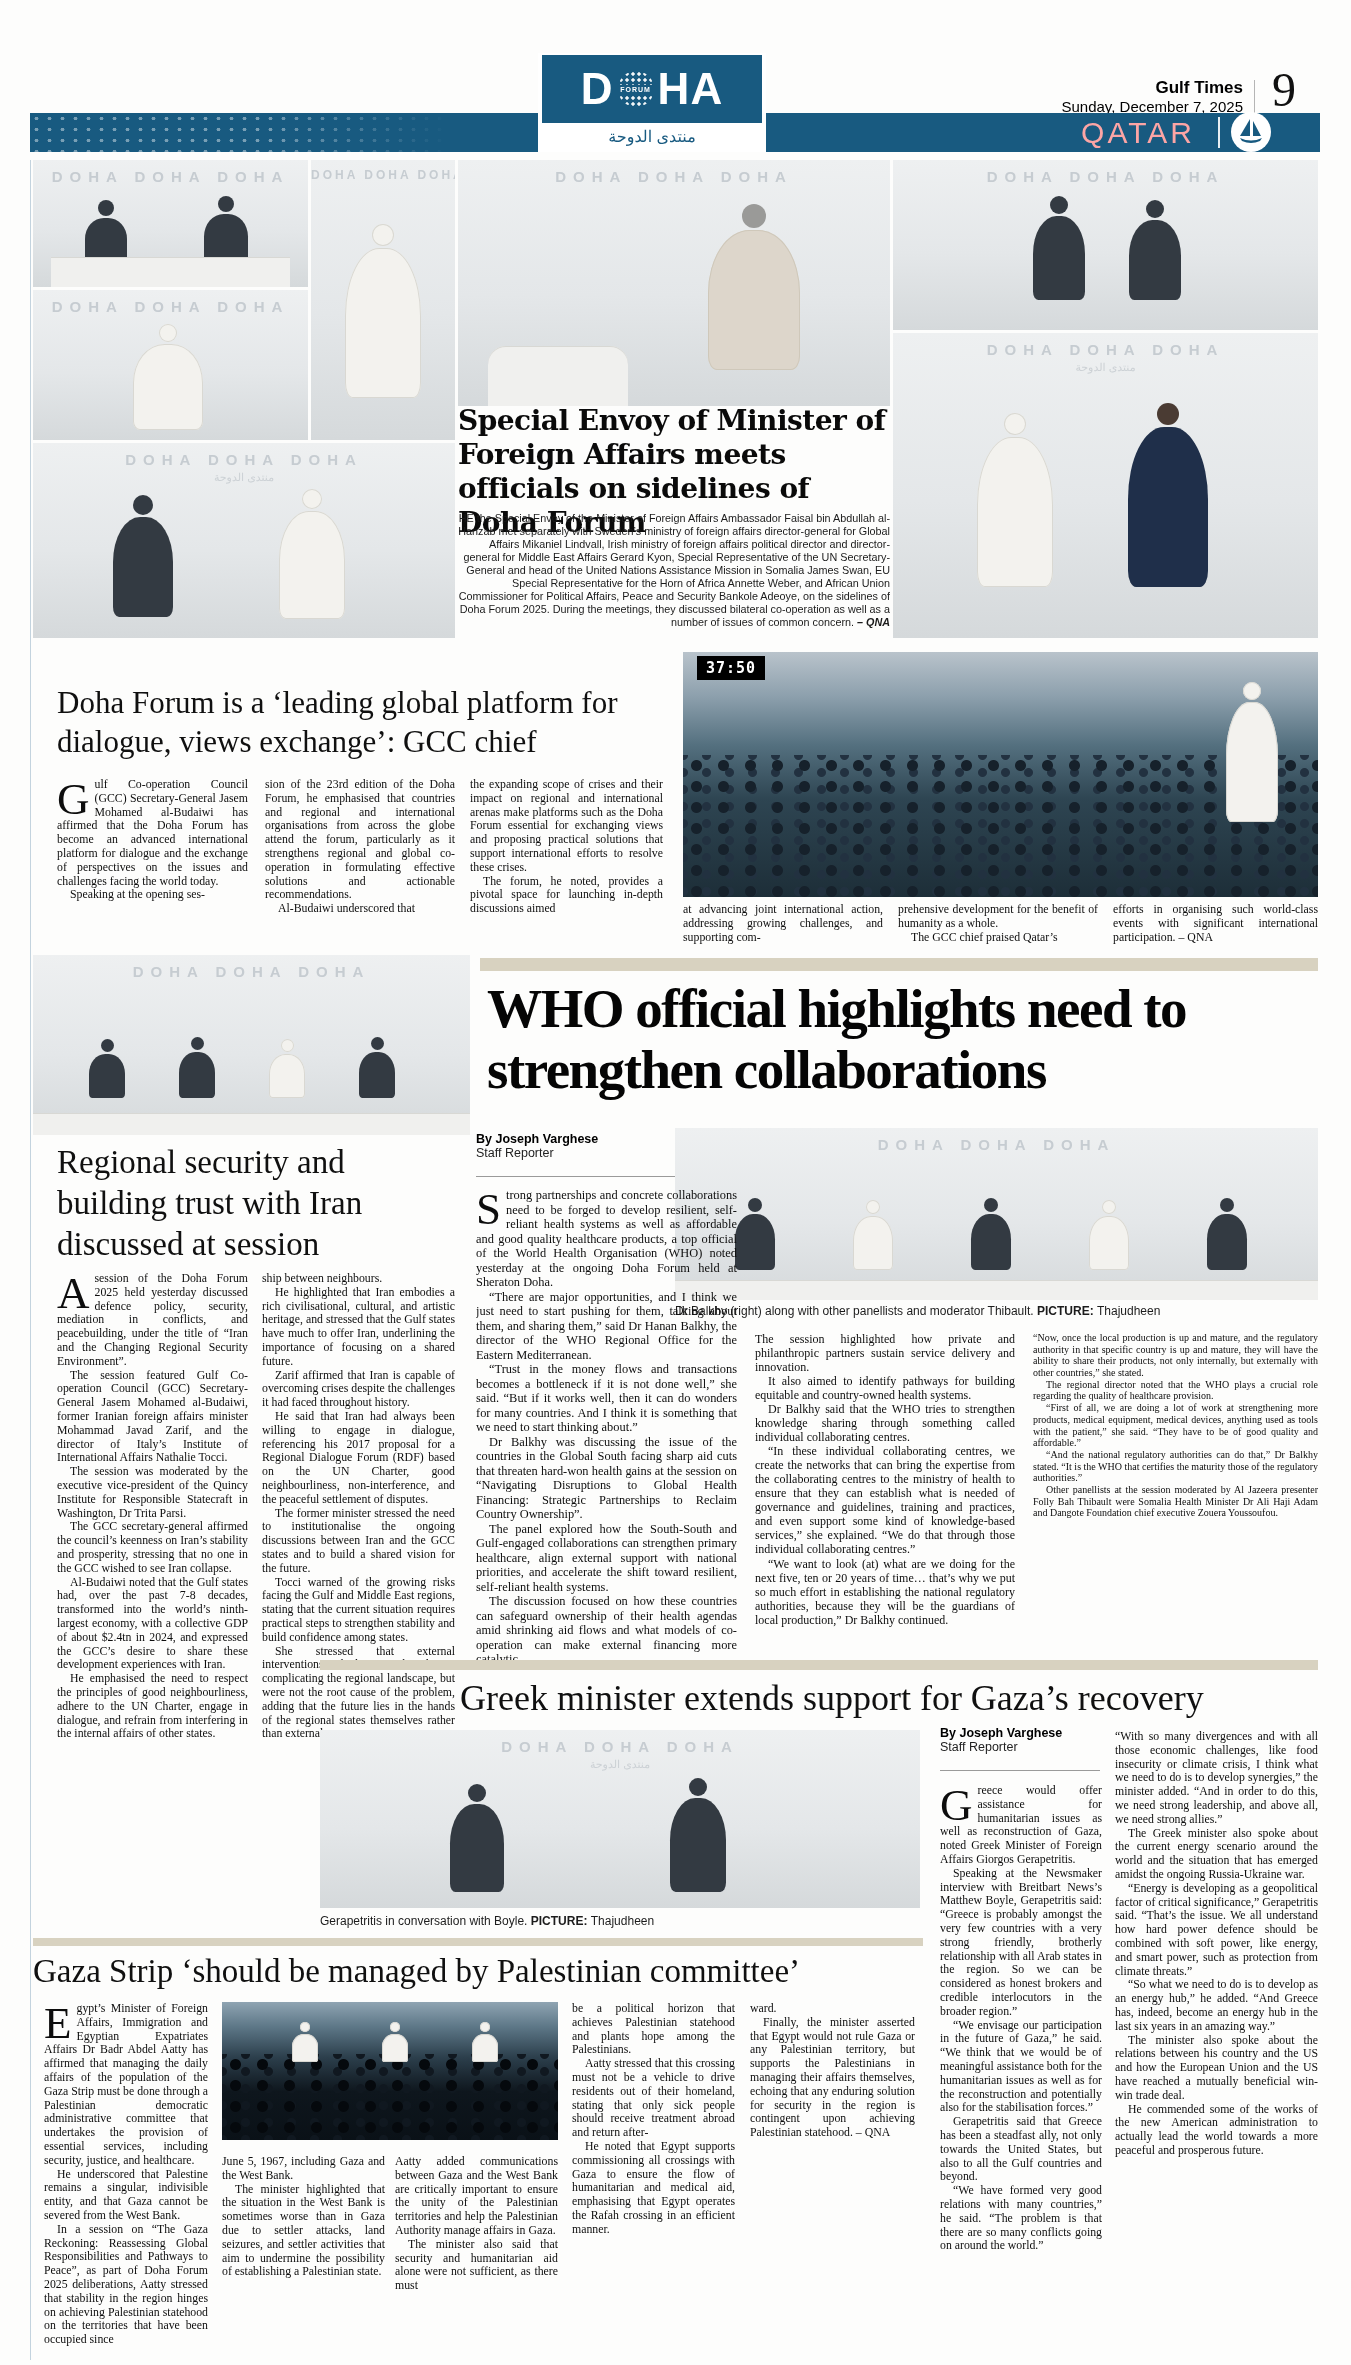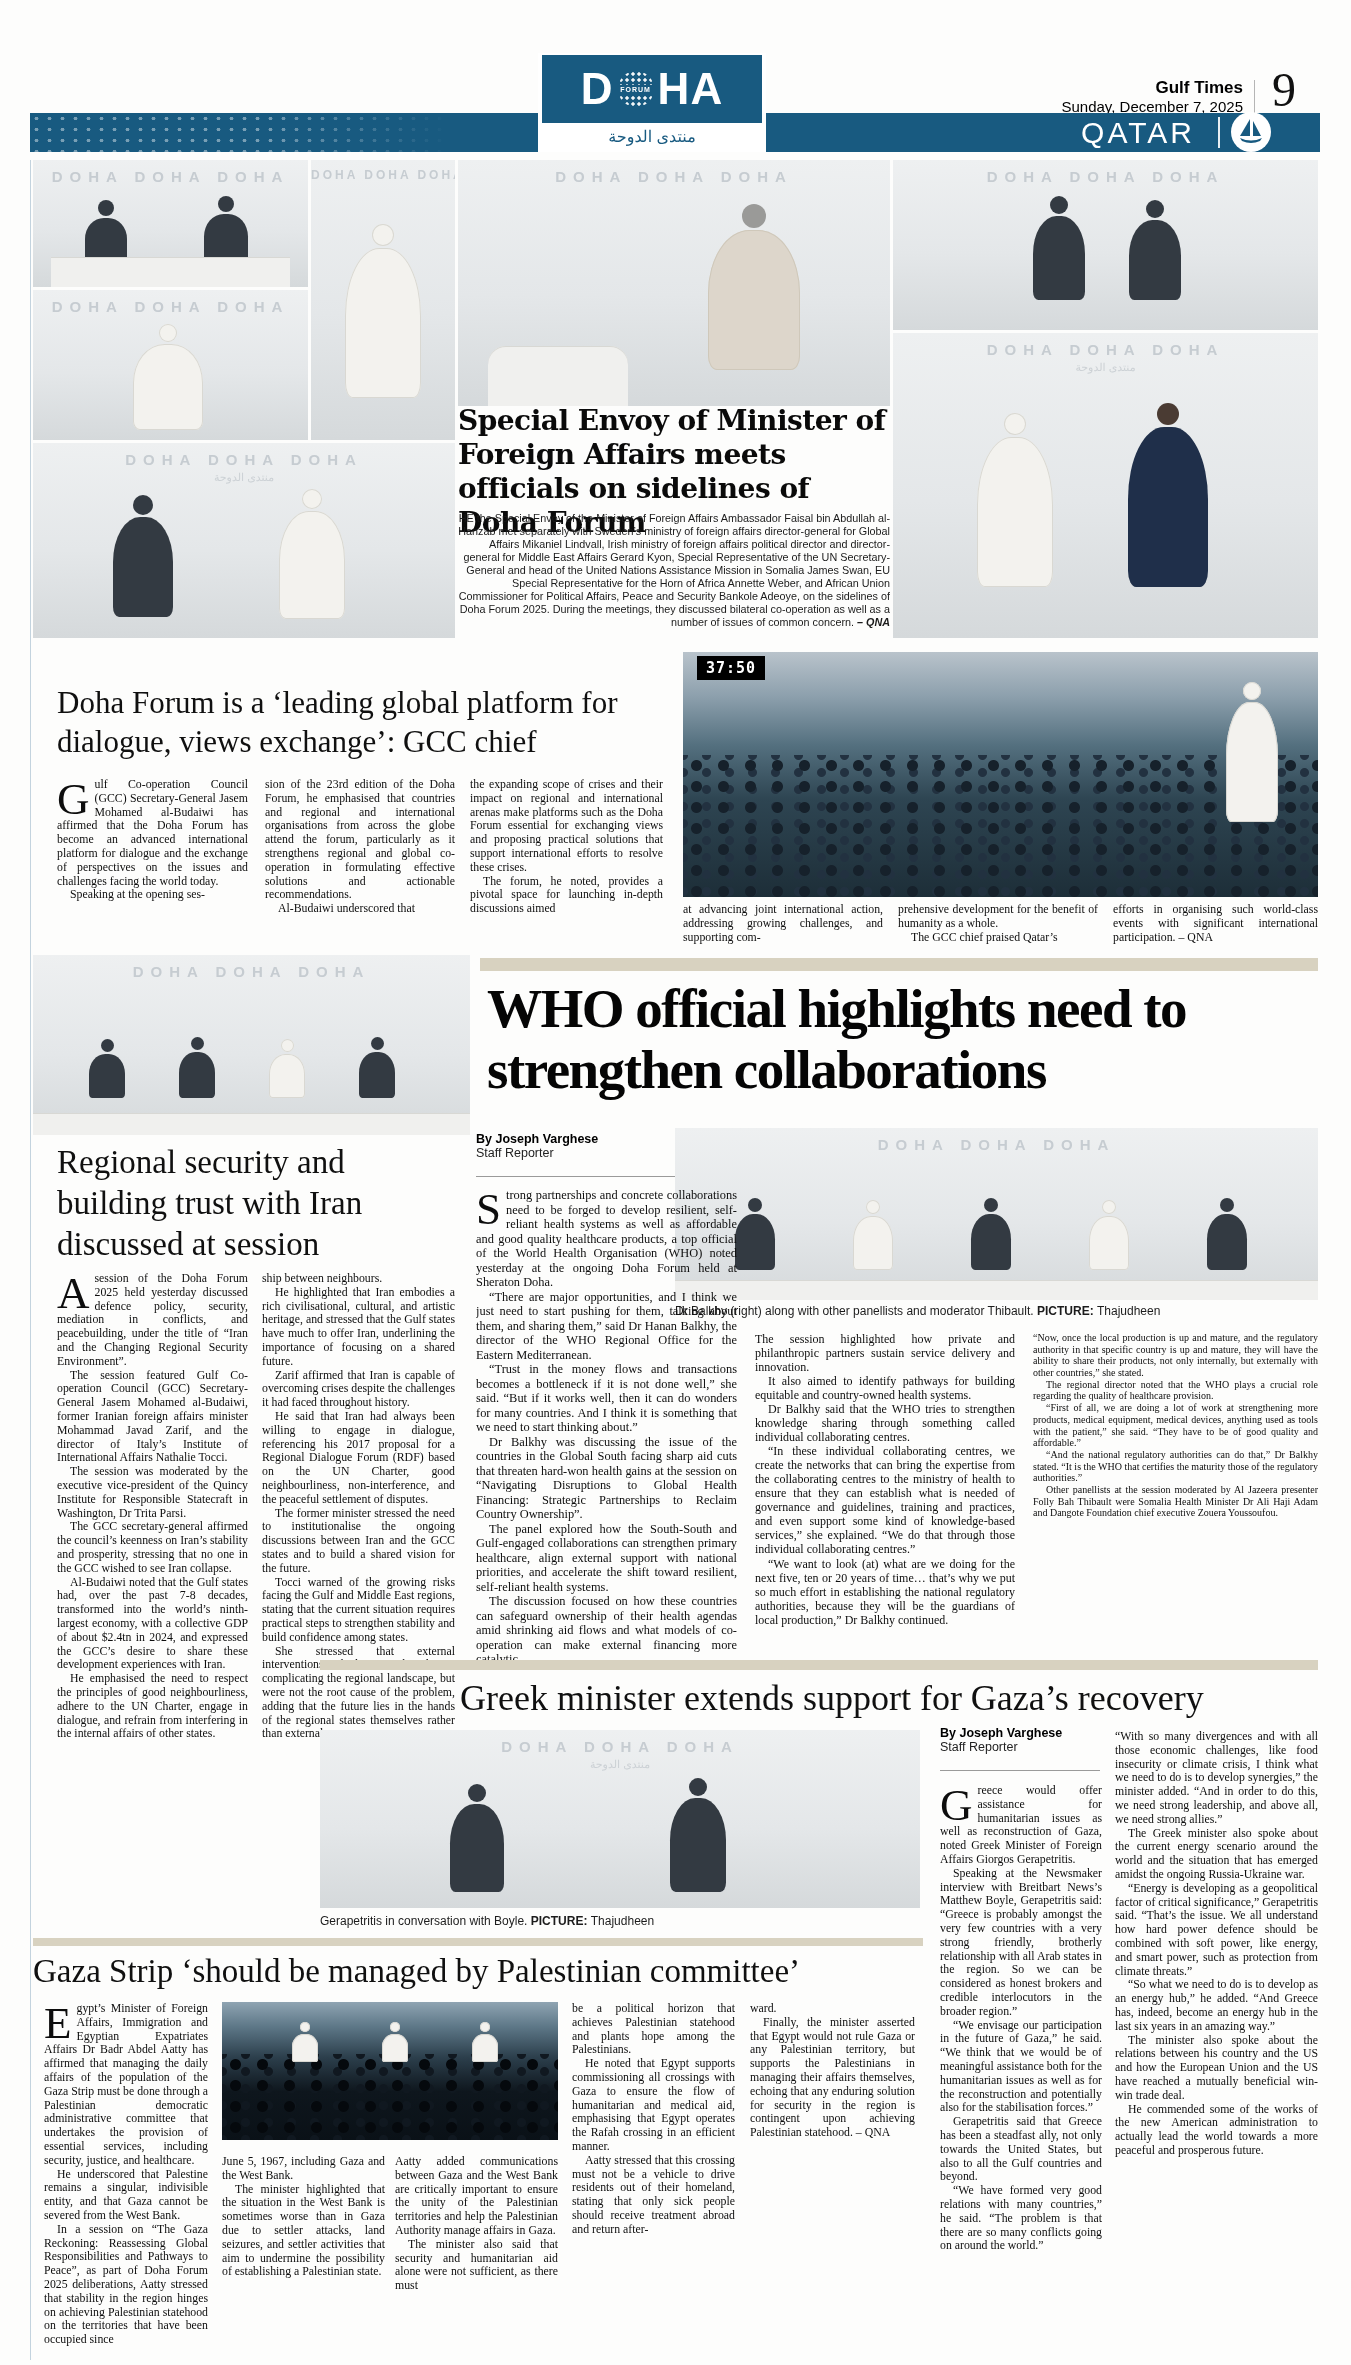--- a/index.html
+++ b/index.html
@@ -9,21 +9,21 @@
   
   .gt-name{font:700 17px "Liberation Sans",sans-serif;color:#000;}
   .gt-date{font:400 15px "Liberation Sans",sans-serif;color:#000;}
   .pageno{font:400 48px "Liberation Serif",serif;color:#111;}
   .vrule{width:1px;background:#b5b5b5;}
   .band{background:#185a80;}
   .dots{background-image:radial-gradient(rgba(255,255,255,.42) 1.6px,transparent 2.3px);
         background-size:13px 11px;
         -webkit-mask-image:linear-gradient(90deg,#000 55%,transparent 100%);
         mask-image:linear-gradient(90deg,#000 55%,transparent 100%);}
-  .qatar{font:300 30px "Liberation Sans",sans-serif;color:#ffffff;letter-spacing:3px;}
+  .qatar{font:300 30px "Liberation Sans",sans-serif;color:#fca5a5;letter-spacing:3px;}
   .logo-outer{background:#fff;}
   .logo-box{background:#185a80;display:flex;align-items:center;justify-content:center;gap:4px;}
   .logo-d,.logo-ha{font:700 44px "Liberation Sans",sans-serif;color:#fff;letter-spacing:1px;}
   .logo-o{width:36px;height:36px;border-radius:50%;
           background-image:radial-gradient(rgba(255,255,255,.95) 1.4px,transparent 2px);
           background-size:6px 6px;display:flex;align-items:center;justify-content:center;}
   .logo-forum{font:700 7px "Liberation Sans",sans-serif;color:#fff;letter-spacing:1px;background:#185a80;padding:1px 2px;}
   .logo-ar{font:400 16px "Liberation Sans",sans-serif;color:#185a80;text-align:center;}
   
   .ph{position:absolute;overflow:hidden;background:linear-gradient(180deg,#eef0f1 0%,#e4e7e9 55%,#d5d9db 100%);}
@@ -386,21 +386,21 @@
   <div class="col" style="left:222px;top:2155px;width:163px;height:205px;">
       <p>June 5, 1967, including Gaza and the West Bank.</p>
       <p>The minister highlighted that the situation in the West Bank is sometimes worse than in Gaza due to settler attacks, land seizures, and settler activities that aim to undermine the possibility of establishing a Palestinian state.</p>
     </div>
   <div class="col" style="left:395px;top:2155px;width:163px;height:205px;">
       <p>Aatty added communications between Gaza and the West Bank are critically important to ensure the unity of the Palestinian territories and help the Palestinian Authority manage affairs in Gaza.</p>
       <p>The minister also said that security and humanitarian aid alone were not sufficient, as there must</p>
     </div>
   <div class="col" style="left:572px;top:2002px;width:163px;height:358px;">
       <p>be a political horizon that achieves Palestinian statehood and plants hope among the Palestinians.</p>
+      <p>Aatty stressed that this crossing must not be a vehicle to drive residents out of their homeland, stating that only sick people should receive treatment abroad and return after-</p>
       <p>He noted that Egypt supports commissioning all crossings with Gaza to ensure the flow of humanitarian and medical aid, emphasising that Egypt operates the Rafah crossing in an efficient manner.</p>
-      <p>Aatty stressed that this crossing must not be a vehicle to drive residents out of their homeland, stating that only sick people should receive treatment abroad and return after-</p>
     </div>
   <div class="col" style="left:750px;top:2002px;width:165px;height:358px;">
       <p>ward.</p>
       <p>Finally, the minister asserted that Egypt would not rule Gaza or any Palestinian territory, but supports the Palestinians in managing their affairs themselves, echoing that any enduring solution for security in the region is contingent upon achieving Palestinian statehood. – QNA</p>
     </div>
 
 </div>
 
 </body></html>

